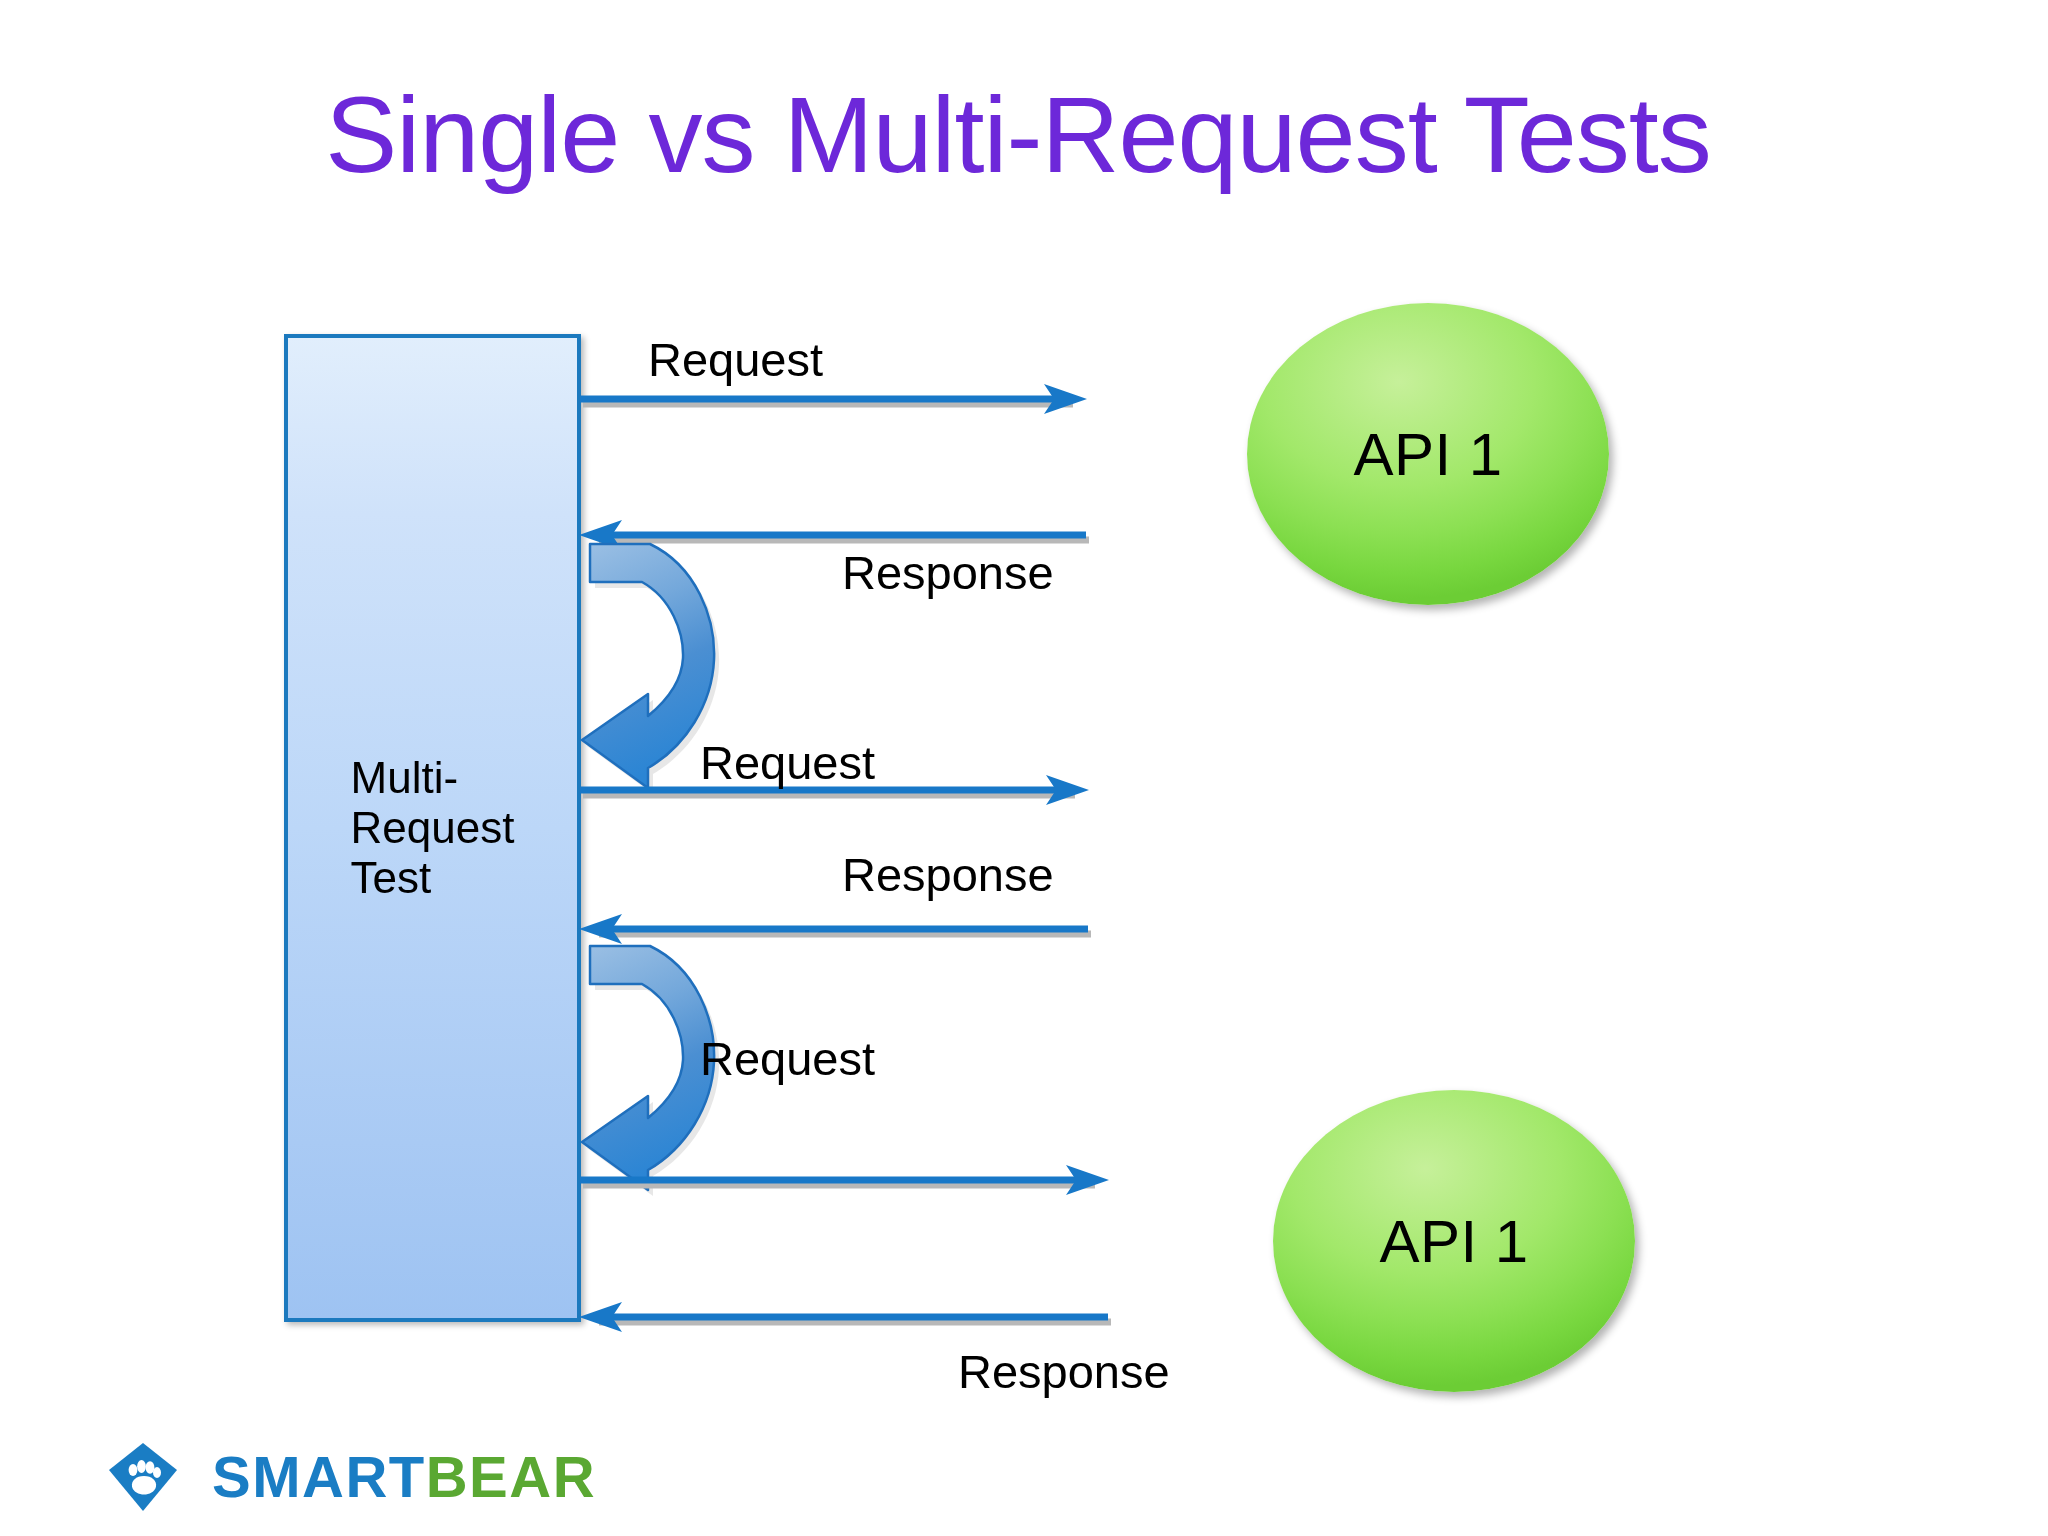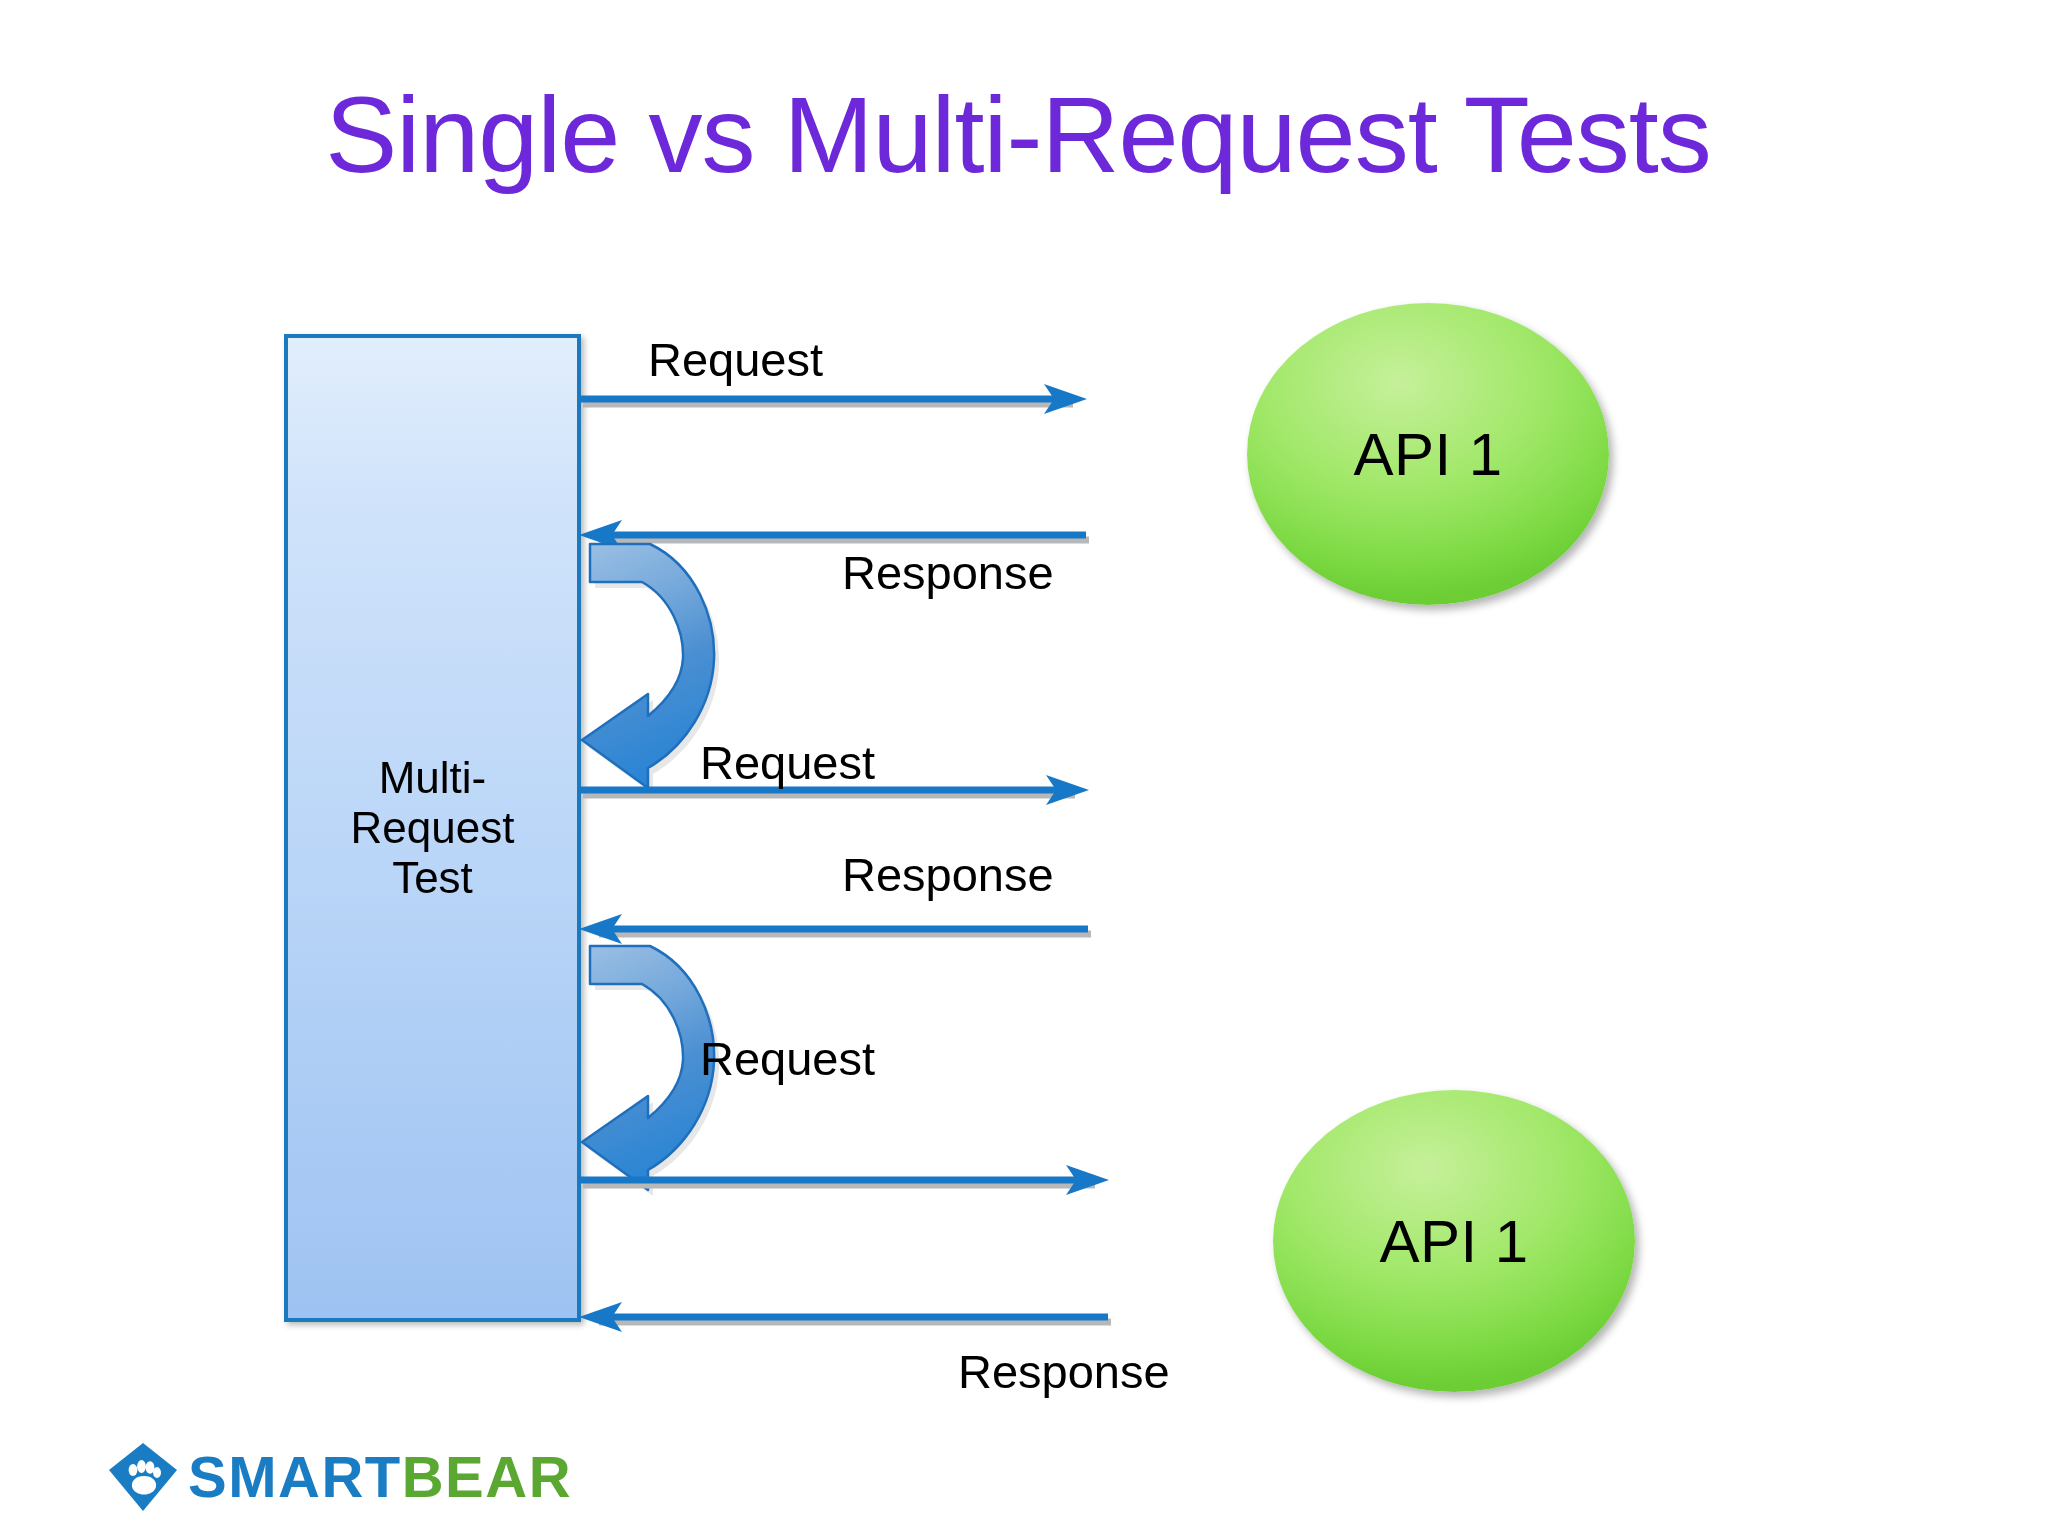--- a/index.html
+++ b/index.html
@@ -45,21 +45,20 @@
     background: linear-gradient(to bottom, #e1eefc 0%, #cfe2fa 18%, #bcd7f8 50%, #a9caf4 82%, #9ec3f2 100%);
     box-shadow: 3px 3px 6px rgba(0,0,0,0.28);
     display: flex;
     align-items: center;
     justify-content: center;
   }
   #test-box-label {
     font-size: 44px;
     line-height: 1.14;
     color: #000000;
-    text-align: center;
     white-space: pre-line;
   }
 
   
   .api-node {
     position: absolute;
     width: 362px;
     height: 302px;
     border-radius: 50%;
     background:
@@ -99,21 +98,21 @@
   }
   .loop-arrow svg { display: block; overflow: visible; }
 
   
   #logo {
     position: absolute;
     left: 106px;
     top: 1440px;
     display: flex;
     align-items: center;
-    gap: 8px;
+    gap: 32px;
     justify-content: space-between;
   }
   #logo-mark { width: 74px; height: 74px; display: block; }
   #logo-wordmark {
     font-size: 58px;
     font-weight: bold;
     letter-spacing: 1.5px;
     line-height: 1;
   }
   #logo-smart { color: #1a7dc4; }

